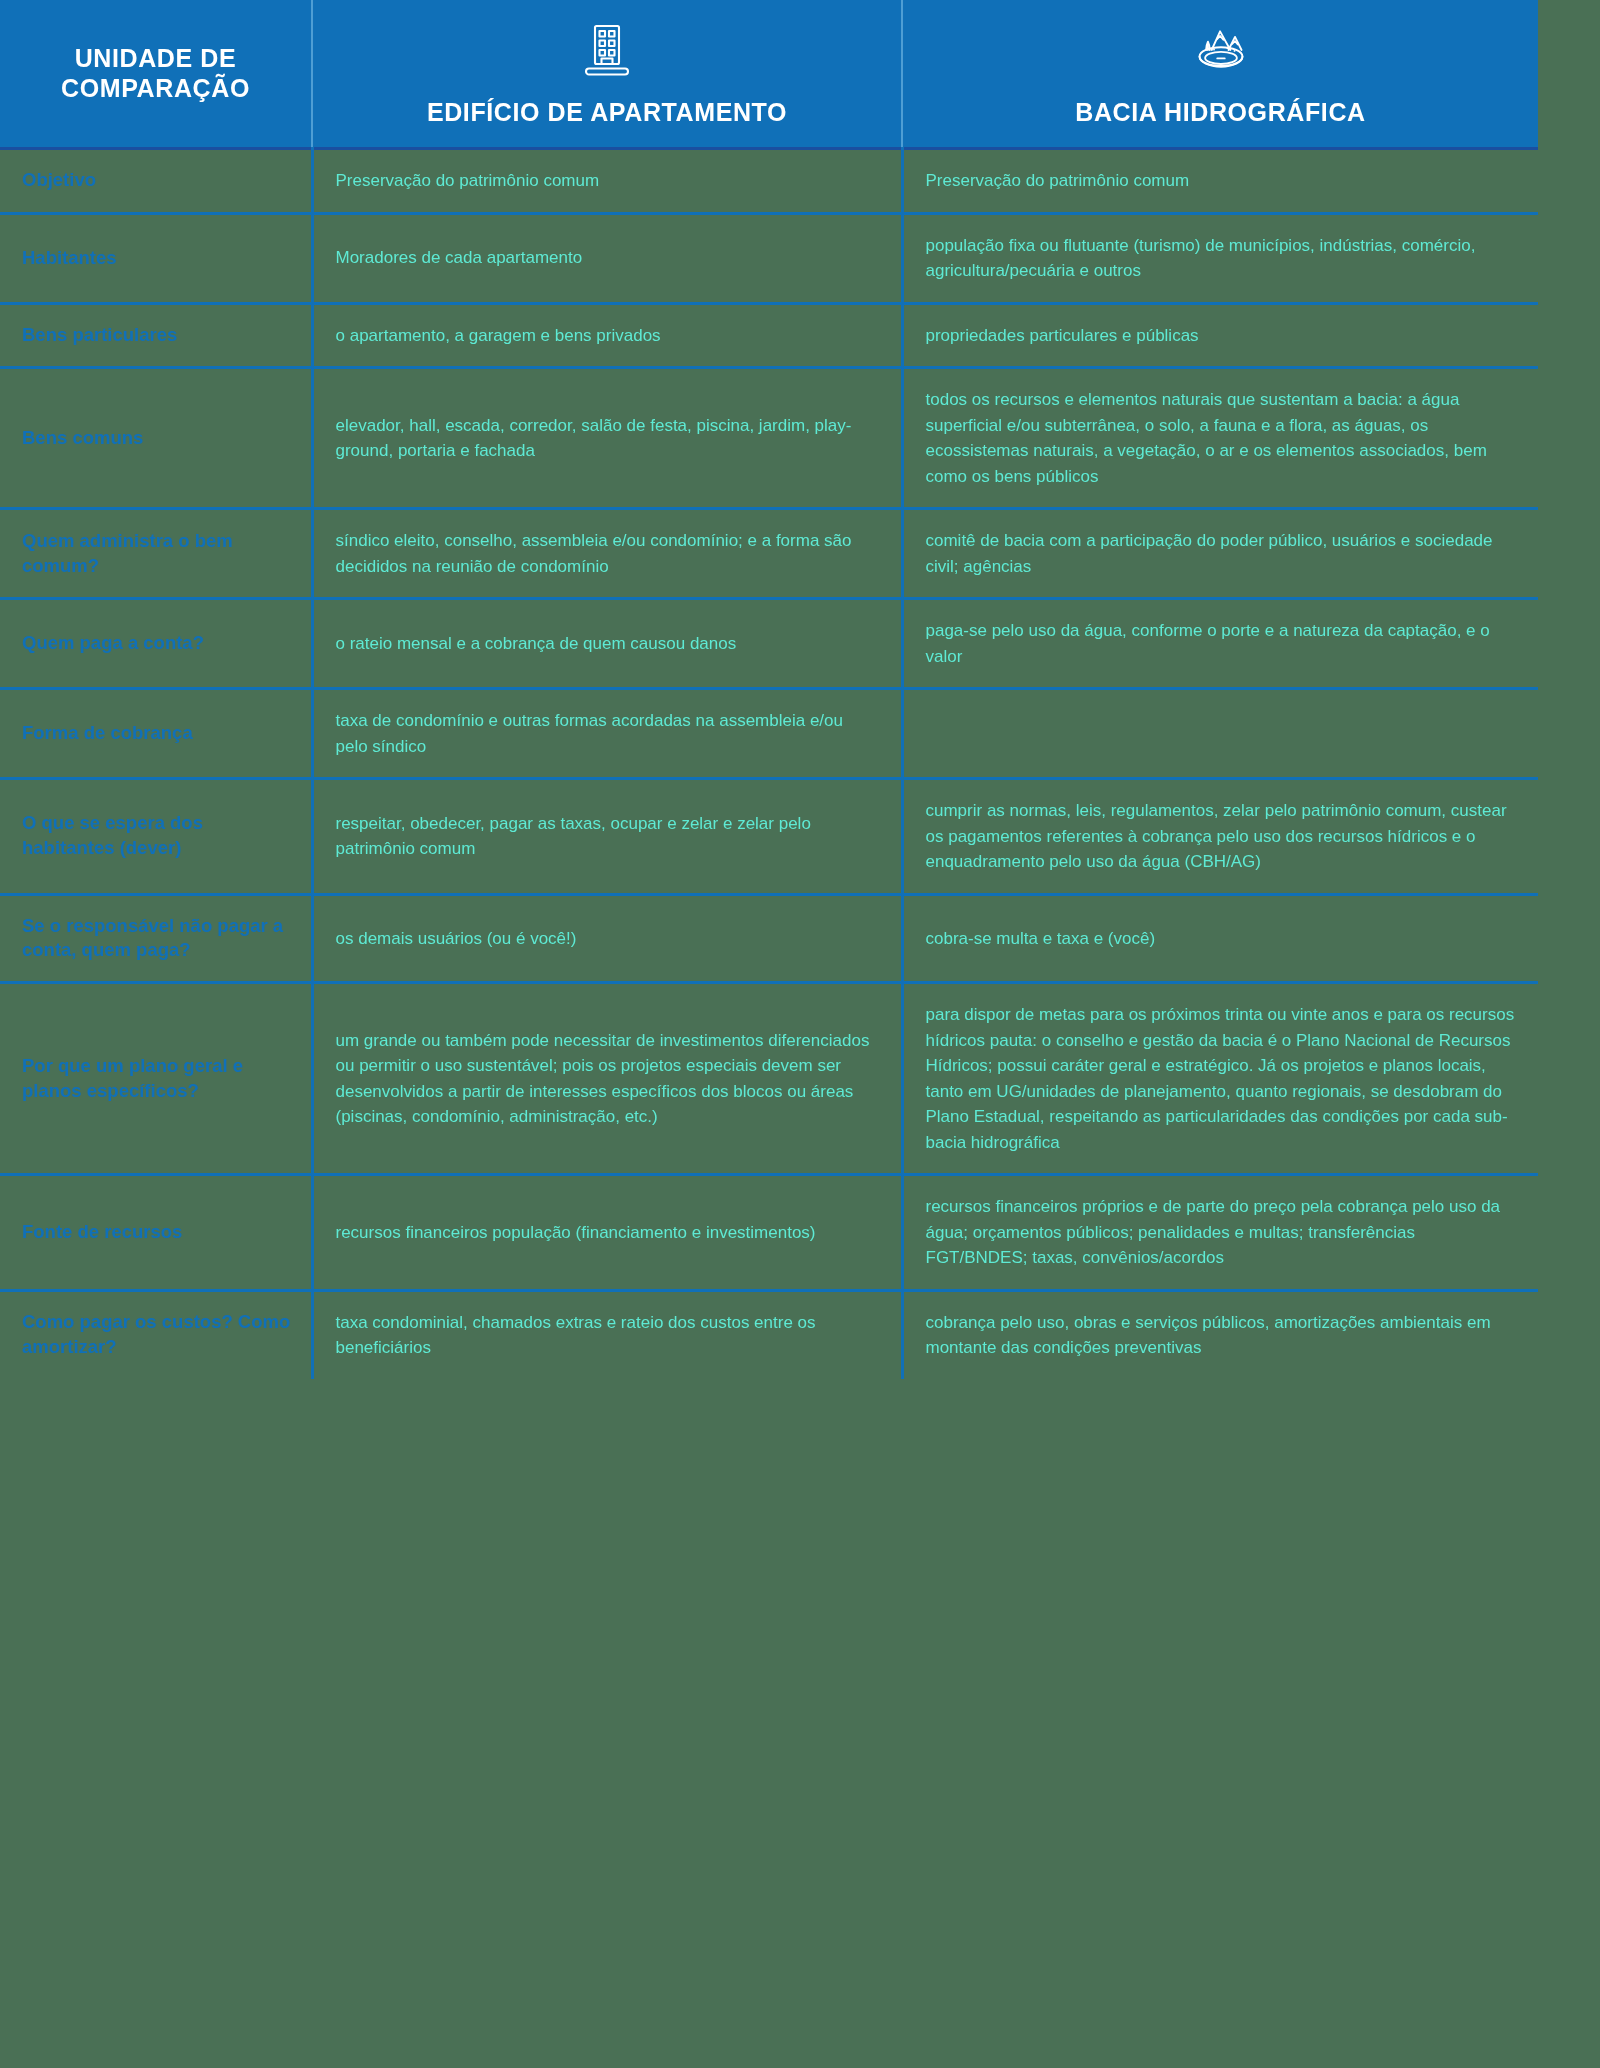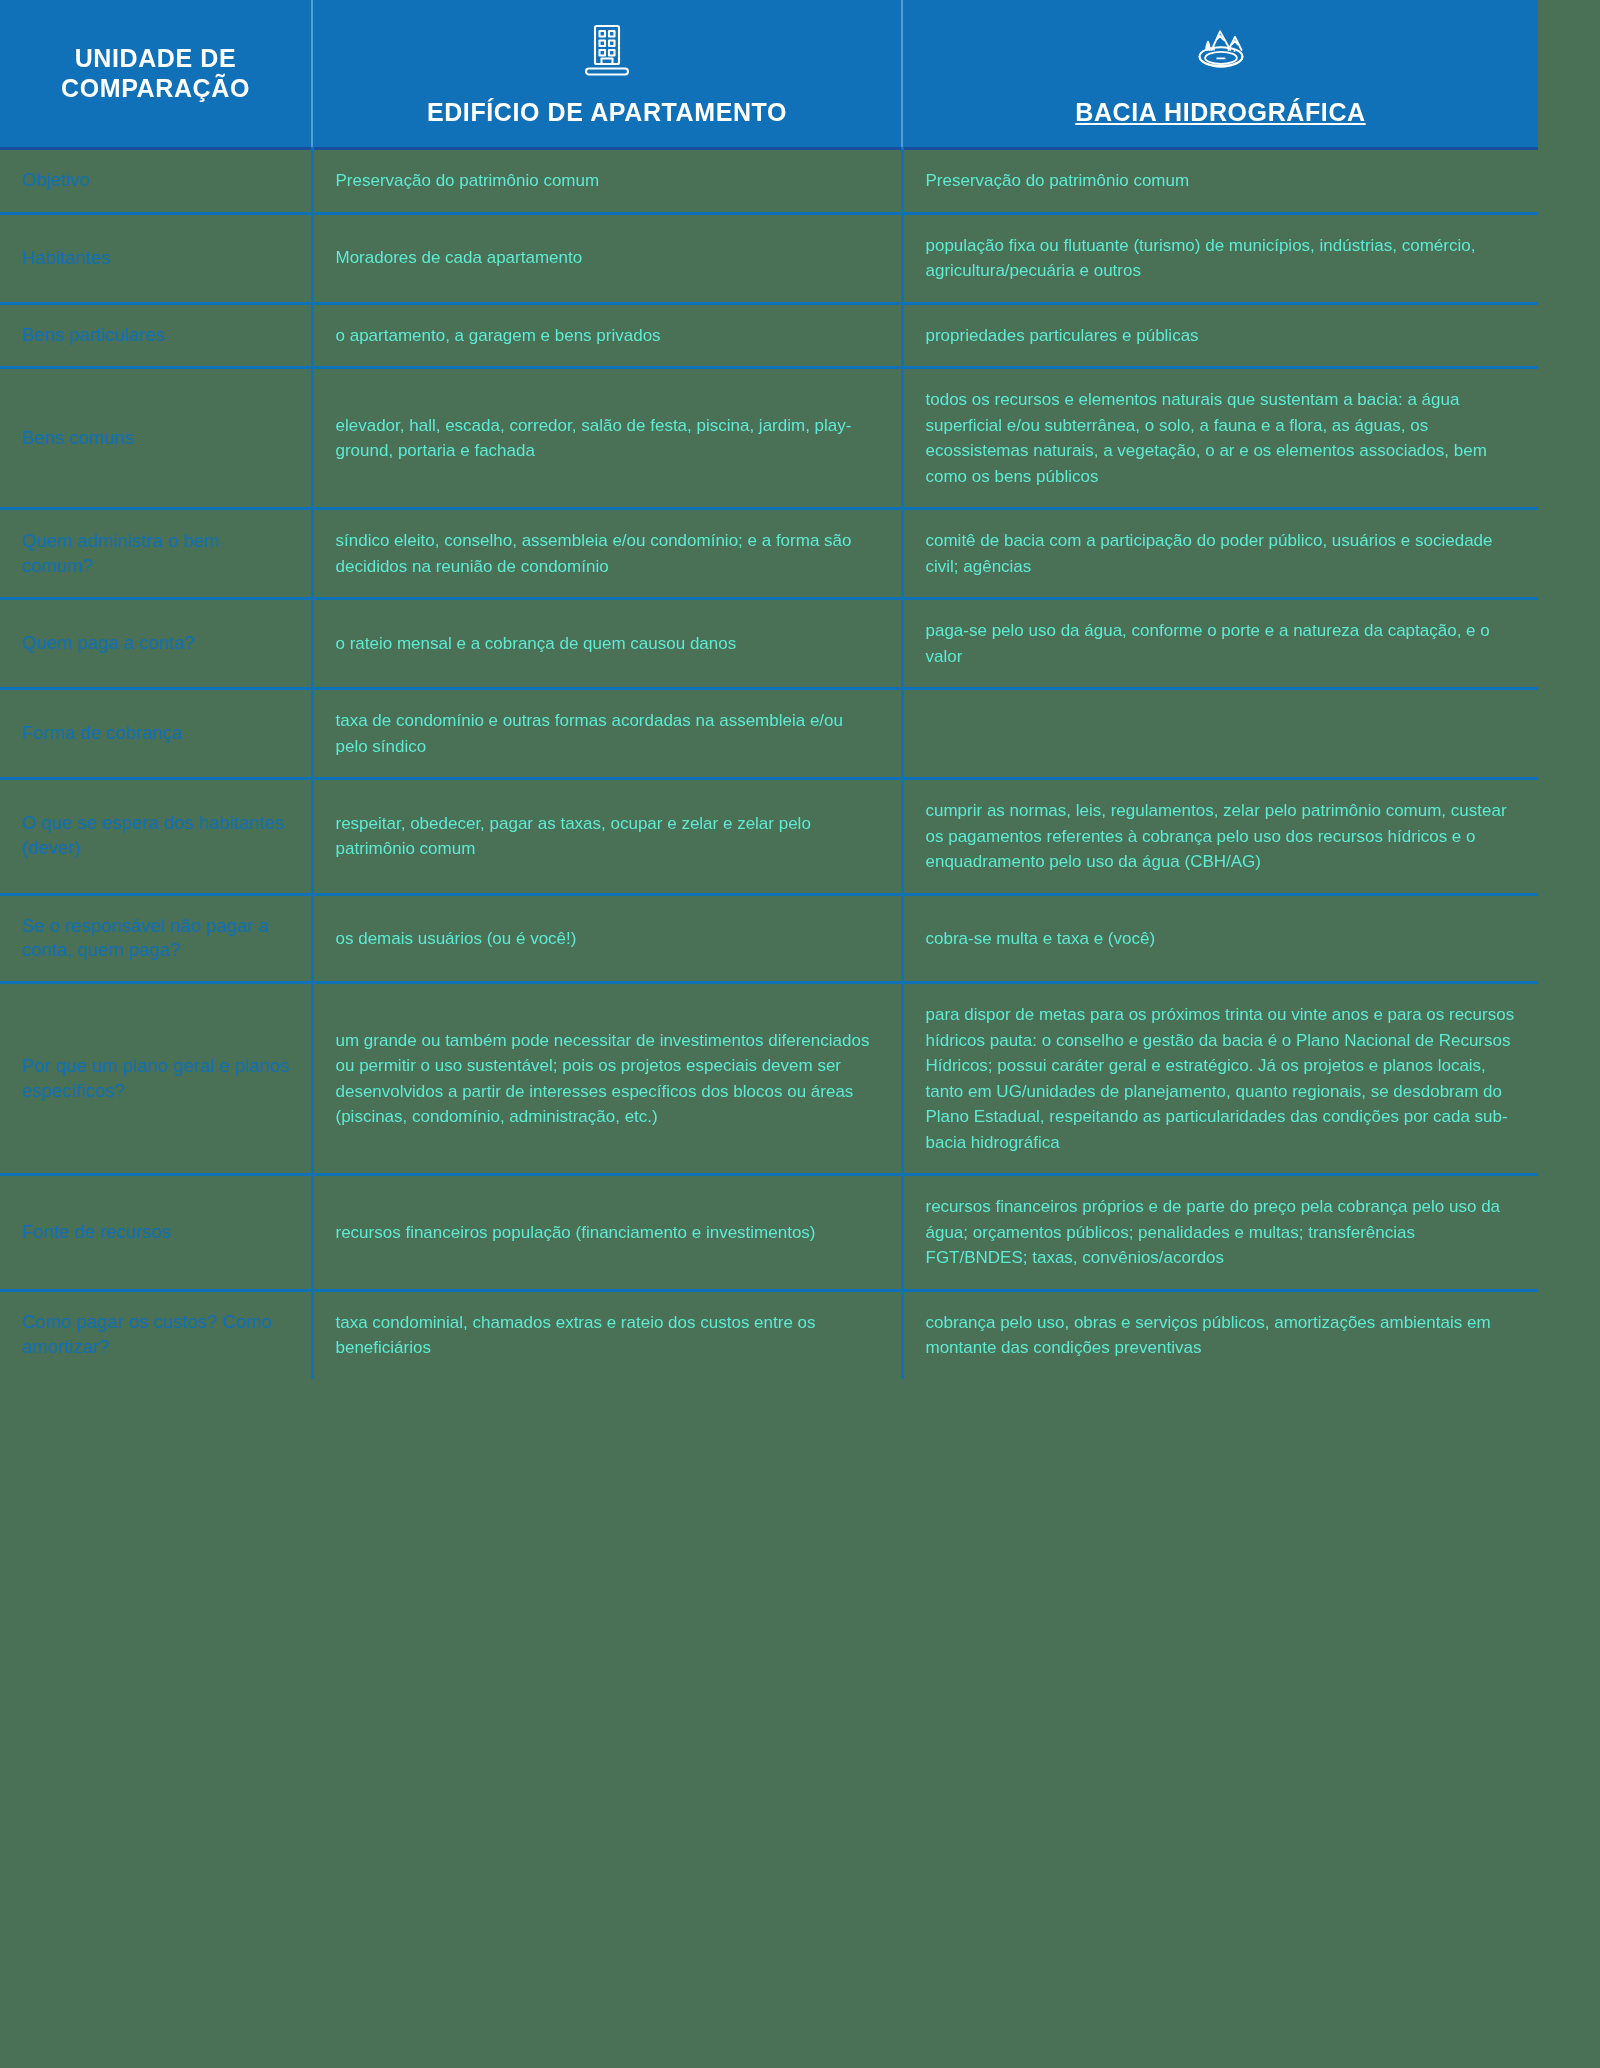--- a/index.html
+++ b/index.html
@@ -41,21 +41,21 @@
   }
   thead th.h-label {
     text-align: center;
     line-height: 1.18;
     border-right: 2px solid #4e9ed4;
   }
   thead th.h-col {
     text-align: left;
     border-right: 2px solid #4e9ed4;
   }
-  thead th.h-col:last-child { border-right: 0; text-decoration: underline; }
+  thead th.h-col:last-child { border-right: 0; }
   .hwrap {
     display: flex;
     align-items: center;
     justify-content: center;
     gap: 18px;
     flex-direction: column;
   }
   .hicon {
     flex: 0 0 auto;
     width: 56px; height: 60px;
@@ -70,21 +70,21 @@
     padding: 18px 22px;
     border-top: 3px solid #1070b8;
     border-right: 3px solid #1070b8;
     font-size: 17px;
     line-height: 1.5;
     color: #5eead4;
   }
   tbody td:last-child { border-right: 0; }
   tbody tr td.label-cell {
     color: #1070b8;
-    font-weight: 400;
+    font-weight: 700;
     font-size: 18.5px;
     line-height: 1.35;
     padding-left: 22px;
     padding-right: 16px;
   }
   tbody tr:first-child td { border-top: 3px solid #1a4fa0; }
   tbody tr:last-child td { border-bottom: 0; }
 </style>
 </head>
 <body>

